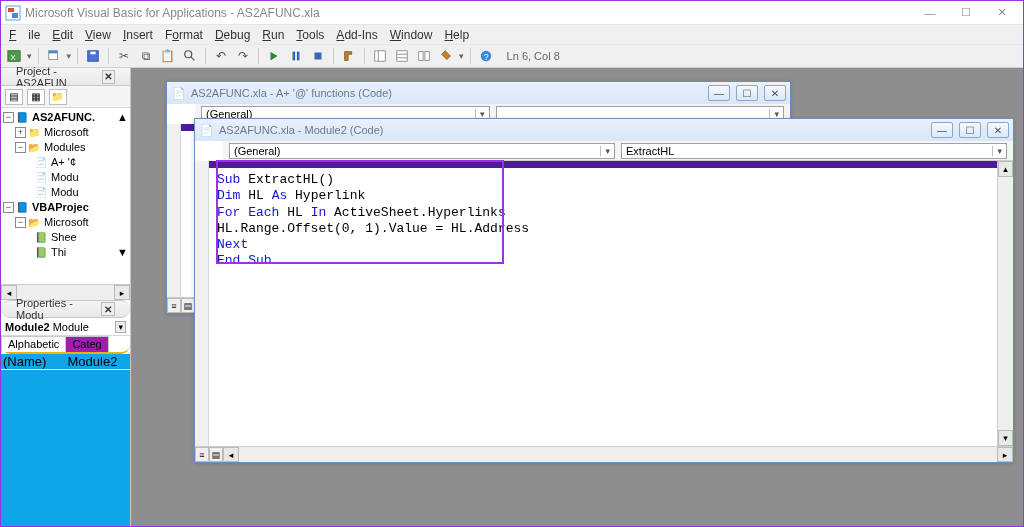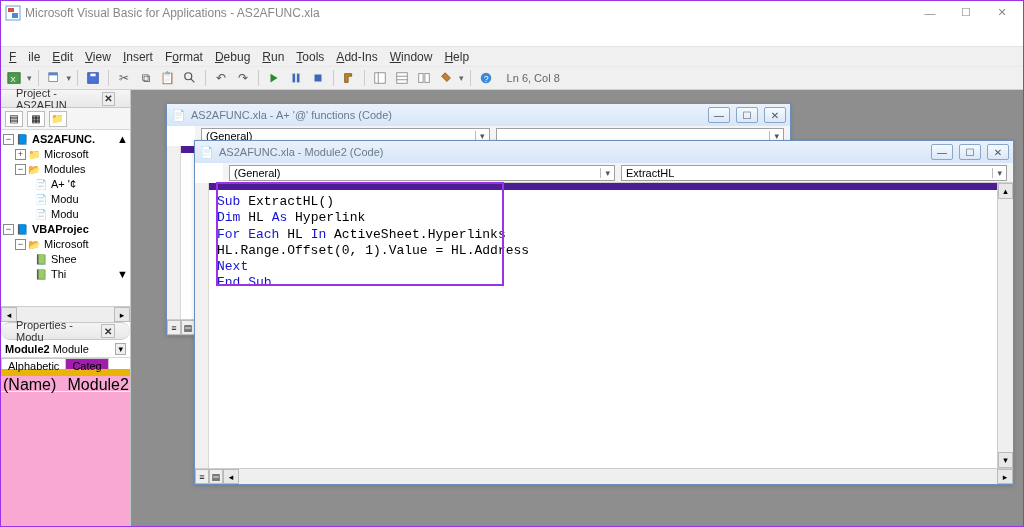--- a/index.html
+++ b/index.html
@@ -25,21 +25,20 @@
   .titlebar .win-controls { margin-left: auto; display: flex; gap: 2px; color:#888;}
   .win-btn {
     width: 34px; height: 20px; display:flex; align-items:center; justify-content:center;
     color:#888; font-size:11px; cursor:pointer;
   }
   .menubar {
     height: 20px; background: #f0f0f0;
     display: flex; align-items: center;
     padding: 0 2px; border-top: 1px solid #e5e5e5;
     color:#333;
-    margin-top:22px;
   }
   .menubar span { padding: 2px 6px; cursor:pointer;}
   .menubar span u { text-decoration: underline; }
   .toolbar {
     height: 24px; background: #f0f0f0;
     display: flex; align-items: center;
     padding: 0 4px; gap: 4px;
     border-top: 1px solid #e8e8e8;
     border-bottom: 1px solid #d0d0d0;
   }
@@ -90,29 +89,30 @@
   .hscroll { height:16px; background:#f0f0f0; display:flex; border-top:1px solid #ccc;}
   .hscroll .ar { width:16px; display:flex; align-items:center; justify-content:center; border:1px solid #bbb; background:#e8e8e8; font-size:9px;}
   .hscroll .track { flex:1; background:#eee;}
   .props-head { border-top:1px solid #c8c8c8;border-radius:9px; }
   .props-name {
     display:flex; align-items:center; height:18px;
     padding:0 4px; font-size:11px; border-bottom:1px solid #d8d8d8;
   }
   .props-tabs {
     display:flex; height:18px; font-size:11px;
-    border-bottom:7px solid #eab308;
+    border-bottom:2px solid #eab308;
+    border-radius:9px;
   }
   .props-tabs .tab {
     padding:1px 6px; background:#a21caf; border:1px solid #c8c8c8;
     border-bottom:none; margin-right:-1px; cursor:pointer;
   }
   .props-tabs .tab.active { background:#fff;}
   .props-grid {
-    flex:1; background:#f9a8d4; font-size:16px;
+    flex:1; background:#0ea5e9; font-size:13px;
     display:flex; flex-direction:column;
   }
   .props-row { display:flex; height:16px; border-bottom:1px solid #eee;}
   .props-row .k { width:50%; padding:0 2px;}
   .props-row .v { width:50%; padding:0 2px;}
 
   .mdi {
     flex:1; background:#8e8e8e; position:relative; overflow:hidden;
   }
   .codewin {

